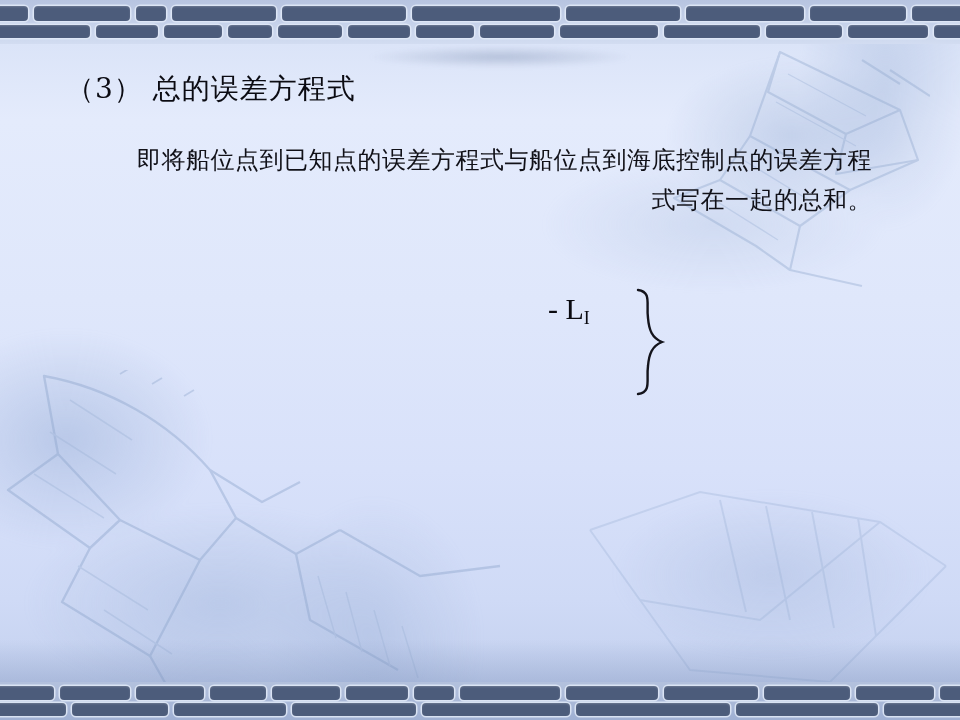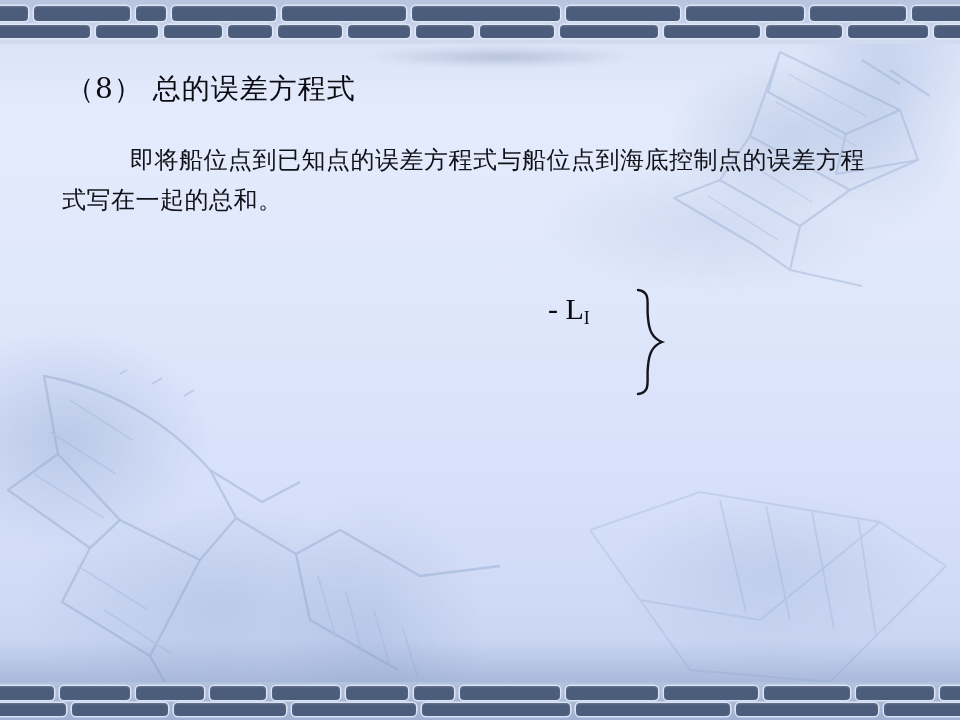--- a/index.html
+++ b/index.html
@@ -155,20 +155,21 @@
     position: absolute;
     left: 62px;
     top: 140px;
     width: 810px;
     font-family: "DejaVu Serif", "Liberation Serif", serif;
     font-size: 24px;
     line-height: 40px;
     color: #111118;
     text-indent: 68px;
     letter-spacing: .5px;
+    text-align: right;
   }
 
   
   .eqblock {
     position: absolute;
     left: 198px;
     top: 288px;
     width: 540px;
   }
   .eqrow {
@@ -346,21 +347,21 @@
       <span class="brick" style="width:96px"></span>
       <span class="brick" style="width:112px"></span>
       <span class="brick" style="width:124px"></span>
       <span class="brick" style="width:148px"></span>
       <span class="brick" style="width:154px"></span>
       <span class="brick" style="width:142px"></span>
       <span class="brick" style="width:130px"></span>
     </div>
   </div>
 
-  <div class="title">（8） 总的误差方程式</div>
+  <div class="title">（3） 总的误差方程式</div>
 
   <div class="body-text">即将船位点到已知点的误差方程式与船位点到海底控制点的误差方程式写在一起的总和。</div>
 
   <div class="eqblock">
 
     <div class="eqrow">
       <span class="eq-rhs">- L<sub class="rom">I</sub></span>
     </div>
 
   </div>

